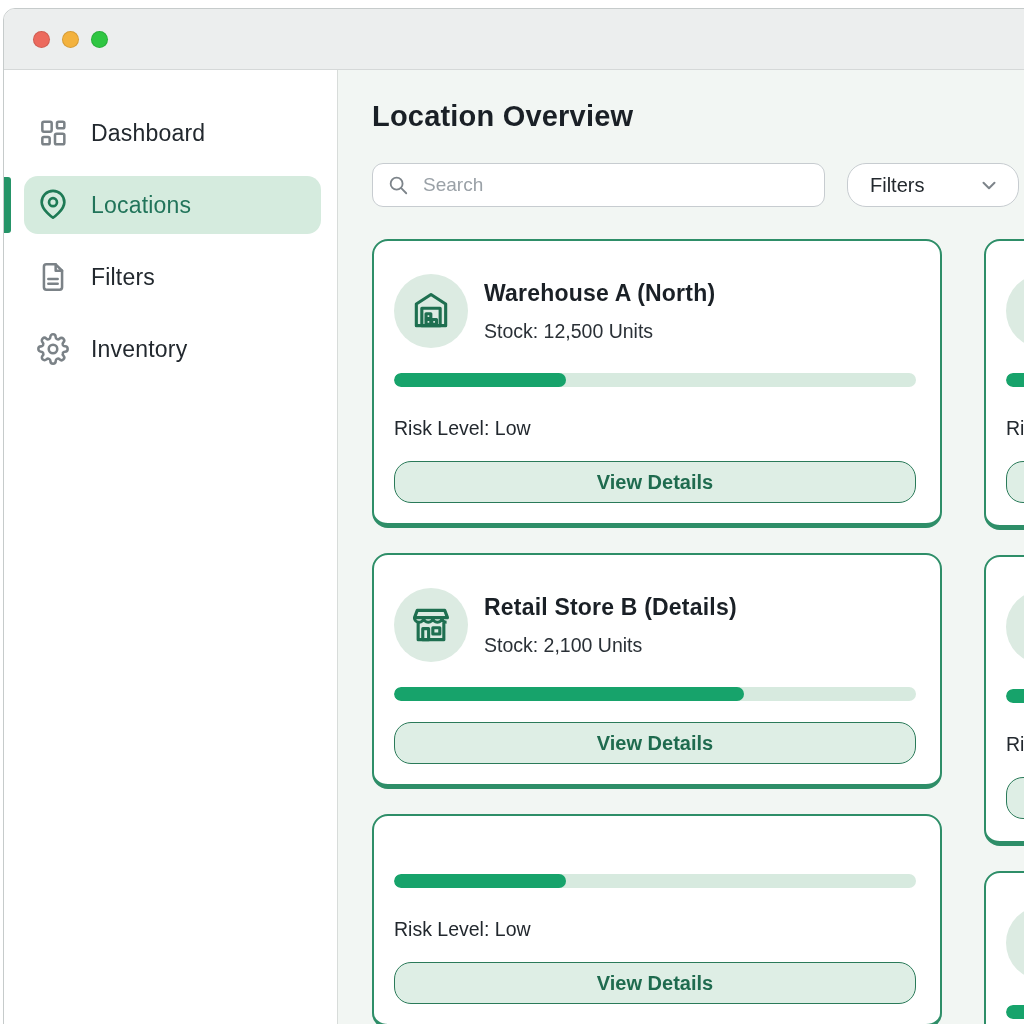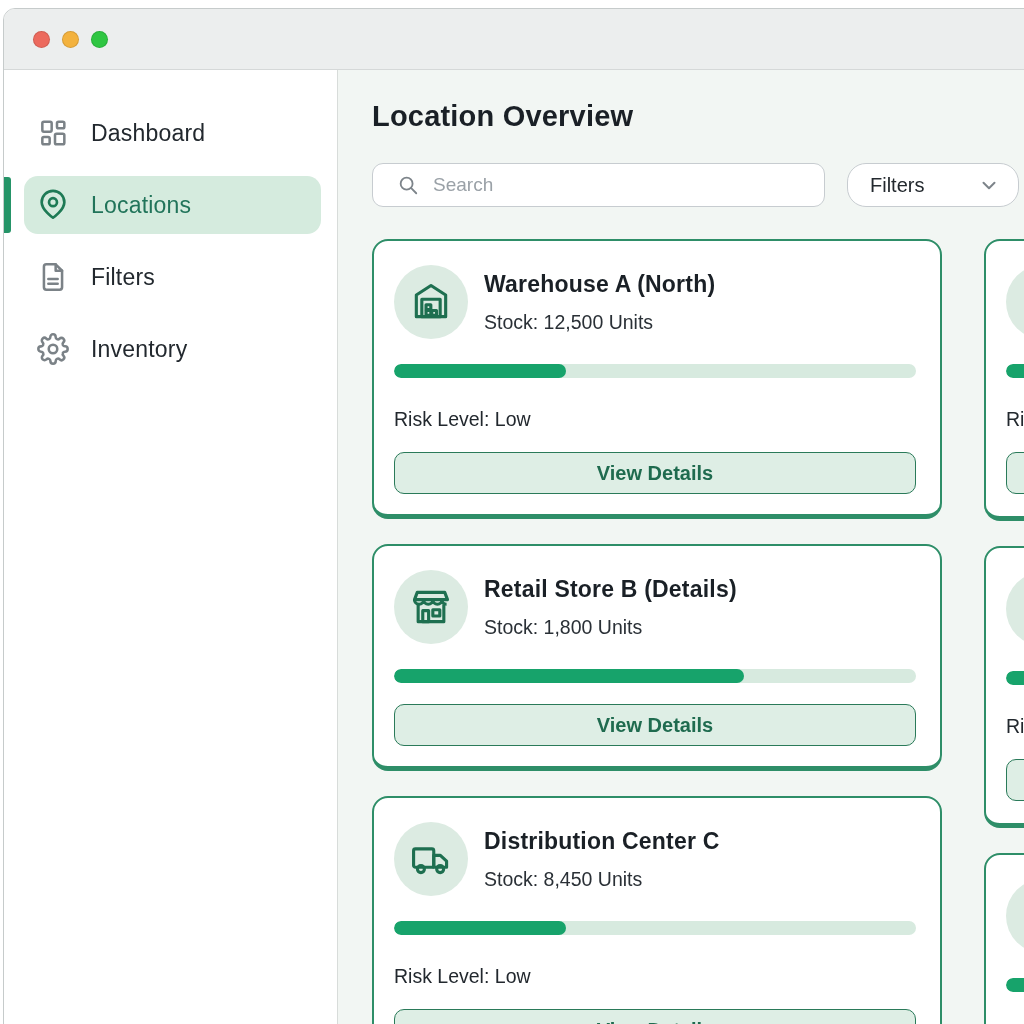--- a/index.html
+++ b/index.html
@@ -78,21 +78,21 @@
     letter-spacing: 0.2px;
     margin: 0 0 30px 0;
   }
   .toolbar { display: flex; align-items: center; }
   .search-box {
     width: 453px; height: 44px;
     background: #ffffff;
     border: 1.5px solid #c7ccd0;
     border-radius: 11px;
     display: flex; align-items: center;
-    padding: 0 24px;
+    padding: 0 14px;
     box-sizing: border-box;
   }
   .search-box input {
     border: none; outline: none; background: transparent;
     font-size: 19px; color: #30363c;
     font-family: "Liberation Sans", "DejaVu Sans", sans-serif;
     margin-left: 12px; flex: 1;
   }
   .search-box input::placeholder { color: #9aa1a7; }
   .filters-btn {
@@ -108,21 +108,21 @@
   }
   .filters-btn .f-label { font-size: 20px; color: #23292e; }
 
   .cards { display: flex; gap: 42px; margin-top: 32px; }
   .card-col { display: flex; flex-direction: column; gap: 25px; width: 570px; flex-shrink: 0; }
   .card {
     background: #ffffff;
     border: 2px solid #2e8e68;
     border-bottom-width: 5px;
     border-radius: 16px;
-    padding: 24px 24px 20px 20px;
+    padding: 33px 24px 20px 20px;
     box-sizing: border-box;
   }
   .card-head { display: flex; align-items: center; }
   .icon-circle {
     width: 74px; height: 74px; border-radius: 50%;
     background: #dcebe2;
     display: flex; align-items: center; justify-content: center;
     flex-shrink: 0;
     color: #1e6f50;
   }
@@ -135,21 +135,21 @@
     background: #d7eadf;
     overflow: hidden;
   }
   .progress-fill { height: 100%; border-radius: 7px; background: #17a36b; }
   .risk-label { margin-top: 30px; font-size: 19.5px; color: #22282e; }
   .details-btn {
     margin-top: 21px;
     width: 100%; height: 42px;
     background: #deeee5;
     border: 1.5px solid #2a7a59;
-    border-radius: 10px;
+    border-radius: 17px;
     font-size: 20px; font-weight: 700; color: #1f6b4f;
     font-family: "Liberation Sans", "DejaVu Sans", sans-serif;
     cursor: pointer;
   }
   svg { display: block; }
 </style>
 </head>
 <body>
 
 <div class="window">
@@ -268,44 +268,30 @@
                 <svg width="44" height="44" viewBox="0 0 24 24" fill="none" stroke="currentColor" stroke-width="1.7" stroke-linejoin="round">
                   <path d="M4.5 4h15l1.5 4H3z"></path>
                   <path d="M3 8c0 1.4 1.1 2.5 2.5 2.5S8 9.4 8 8c0 1.4 1.1 2.5 2.5 2.5S13 9.4 13 8c0 1.4 1.1 2.5 2.5 2.5S18 9.4 18 8c0 1.4 1.1 2.5 2.5 2.5"></path>
                   <path d="M5 10.5V20h14v-9.5"></path>
                   <rect x="7.5" y="14" width="3.2" height="6"></rect>
                   <rect x="13" y="13.5" width="3.8" height="3.4"></rect>
                 </svg>
               </div>
               <div class="card-titles">
                 <div class="card-title">Retail Store B (Details)</div>
-                <div class="card-stock">Stock: 1,800 Units</div>
+                <div class="card-stock">Stock: 2,100 Units</div>
               </div>
             </div>
             <div class="progress-track">
               <div class="progress-fill" style="width: 67%;"></div>
             </div>
             <button class="details-btn">View Details</button>
           </article>
 
           <article class="card">
-            <div class="card-head">
-              <div class="icon-circle">
-                <svg width="44" height="44" viewBox="0 0 24 24" fill="none" stroke="currentColor" stroke-width="1.7" stroke-linecap="round" stroke-linejoin="round">
-                  <rect x="2.5" y="6.5" width="11" height="10" rx="1"></rect>
-                  <path d="M13.5 10h3.6l3.4 3.2v3.3h-7z"></path>
-                  <circle cx="6.5" cy="17.5" r="1.9"></circle>
-                  <circle cx="17" cy="17.5" r="1.9"></circle>
-                </svg>
-              </div>
-              <div class="card-titles">
-                <div class="card-title">Distribution Center C</div>
-                <div class="card-stock">Stock: 8,450 Units</div>
-              </div>
-            </div>
             <div class="progress-track">
               <div class="progress-fill" style="width: 33%;"></div>
             </div>
             <div class="risk-label">Risk Level: Low</div>
             <button class="details-btn">View Details</button>
           </article>
         </div>
 
         <div class="card-col">
 

